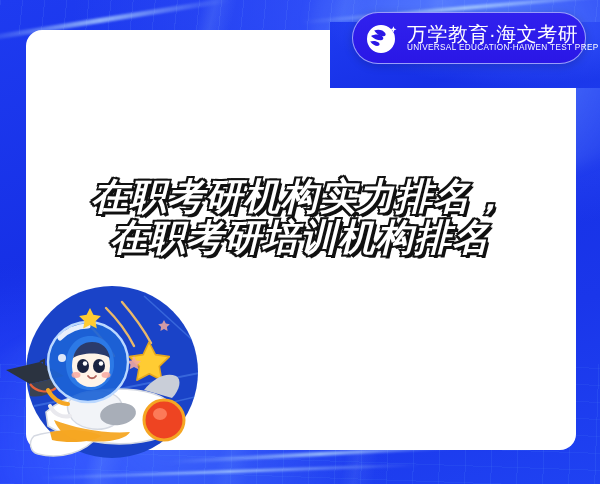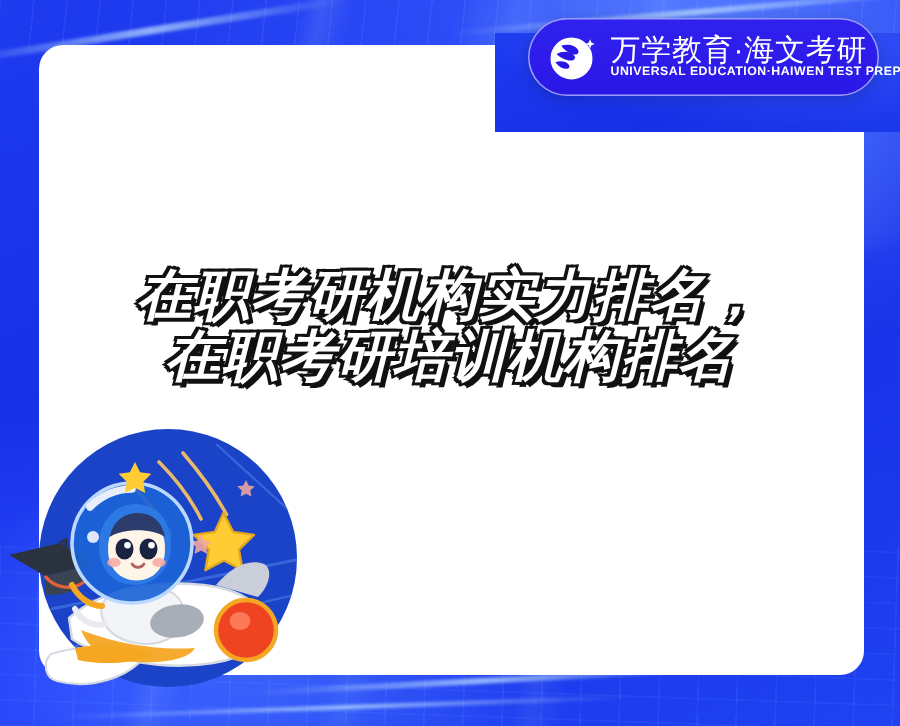--- a/index.html
+++ b/index.html
@@ -102,21 +102,21 @@
   .logo-cn {
     color: #ffffff;
     font-size: 20px;
     font-weight: normal;
     letter-spacing: .5px;
     white-space: nowrap;
   }
   .logo-en {
     color: #ffffff;
     font-size: 8.2px;
-    font-weight: bold;
+    font-weight: normal;
     letter-spacing: .35px;
     margin-top: 0;
     white-space: nowrap;
   }
 
   
   .card {
     position: absolute;
     left: 26px; top: 30px;
     width: 550px; height: 420px;

